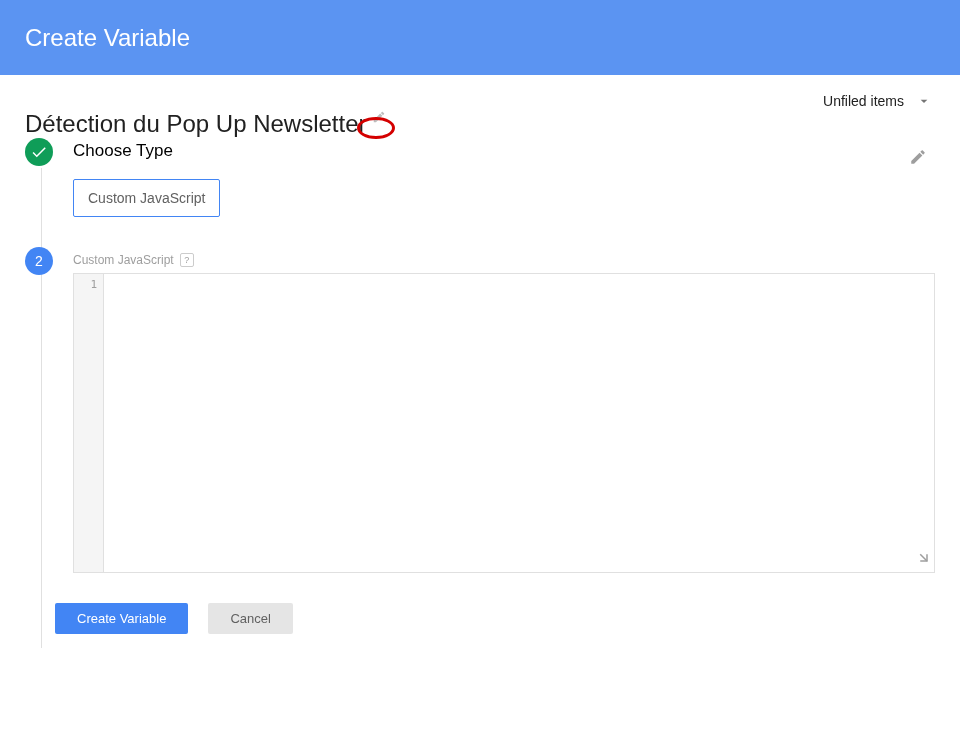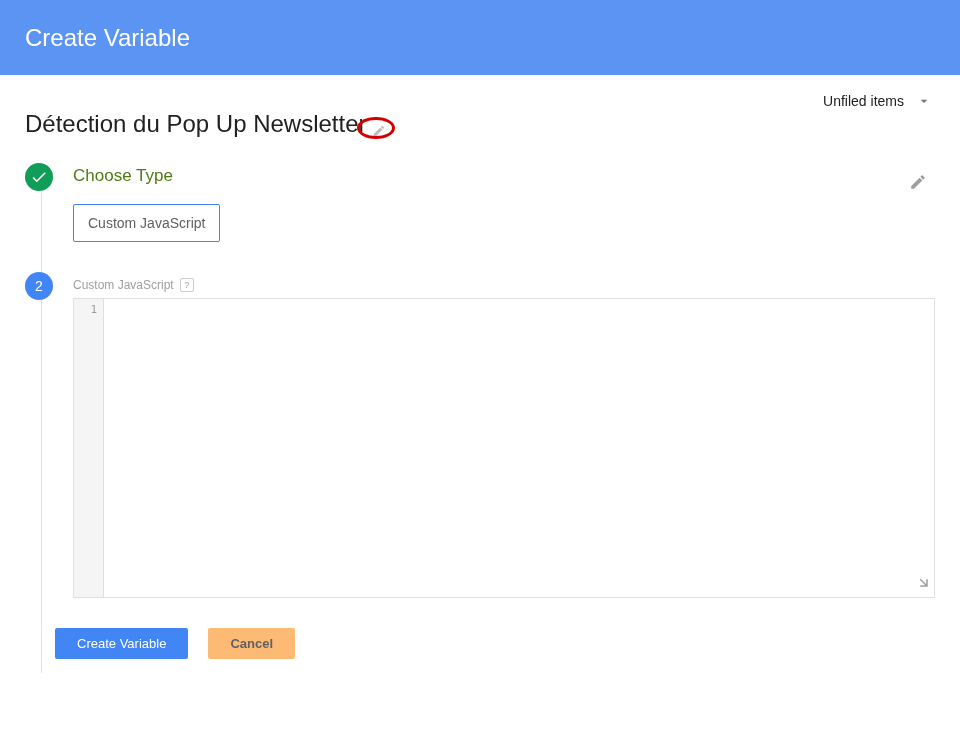--- a/index.html
+++ b/index.html
@@ -32,23 +32,22 @@
       top: 18px;
       font-size: 14px;
       color: #212121;
       display: flex;
       gap: 12px;
       cursor: pointer;
     }
     .folder-selector svg { width: 16px; height: 16px; }
     .variable-name-row {
       display: flex;
-      align-items: flex-end;
+      align-items: flex-start;
       margin-top: 15px;
-      margin-bottom: 25px;
     }
     .variable-name {
       font-size: 24px;
       font-weight: 300;
       color: #212121;
     }
     .pencil-small {
       margin-left: 5px;
       color: #bdbdbd;
       display: inline-flex;
@@ -98,21 +97,21 @@
     }
     .step-badge.done svg { width: 18px; height: 18px; }
     .step-badge.active {
       background: #4285f4;
       color: #fff;
       font-size: 14px;
     }
     .step-content { flex: 1; }
     .step-title {
       font-size: 17px;
-      color: #4d7c0f;
+      color: #000000;
       font-weight: 400;
       margin-top: 3px;
       margin-bottom: 18px;
     }
     .step-header-row {
       display: flex;
       align-items: center;
       justify-content: space-between;
     }
     .type-chip {
@@ -196,23 +195,22 @@
       font-size: 13px;
       border: none;
       border-radius: 2px;
       cursor: pointer;
     }
     .btn-primary {
       background: #4285f4;
       color: #fff;
     }
     .btn-secondary {
-      background: #fdba74;
+      background: #e5e5e5;
       color: #616161;
-      font-weight: bold;
     }
   </style>
 </head>
 <body>
 
 <div class="header">
   <div class="header-title">Create Variable</div>
 </div>
 
 <div class="content">

